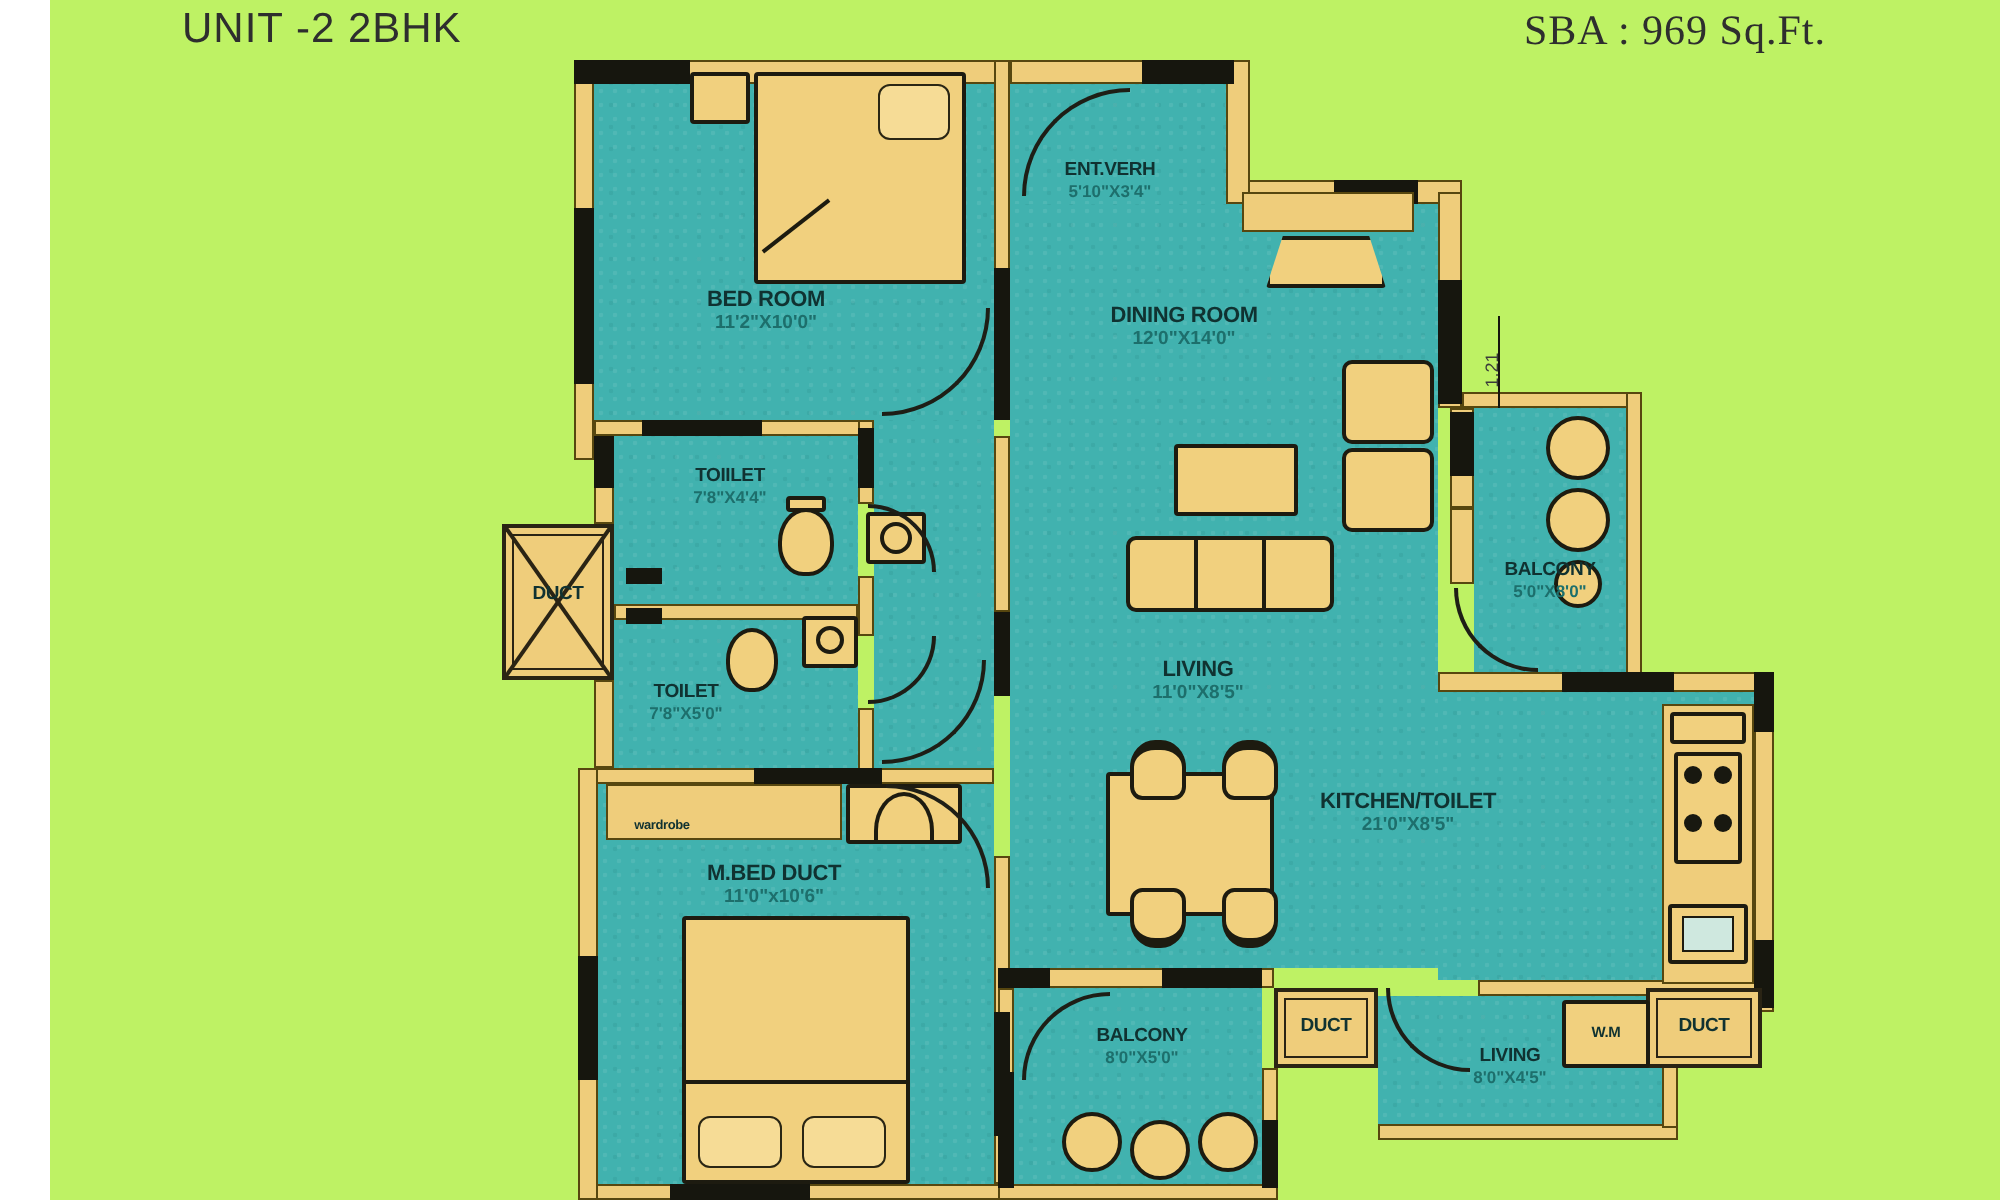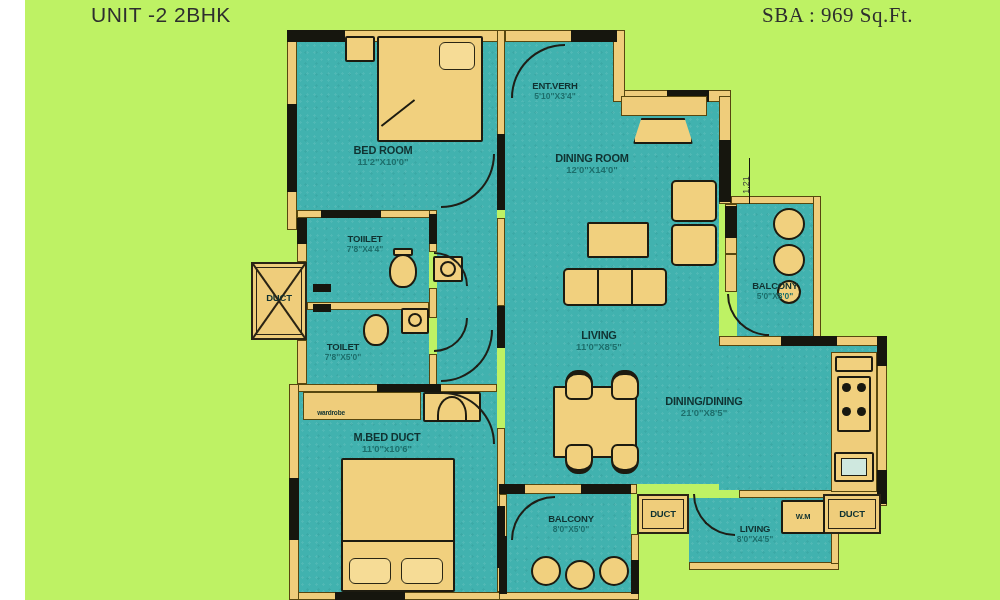--- a/index.html
+++ b/index.html
@@ -219,21 +219,21 @@
   </div>
   <div class="lbl sm" style="left:750px;top:291px;">
     <div class="nm">BALCONY</div>
     <div class="dm">5'0"X8'0"</div>
   </div>
   <div class="lbl" style="left:574px;top:341px;">
     <div class="nm">LIVING</div>
     <div class="dm">11'0"X8'5"</div>
   </div>
   <div class="lbl" style="left:679px;top:407px;">
-    <div class="nm">DINING/DINING</div>
+    <div class="nm">KITCHEN/TOILET</div>
     <div class="dm">21'0"X8'5"</div>
   </div>
   <div class="lbl" style="left:362px;top:443px;">
     <div class="nm">M.BED DUCT</div>
     <div class="dm">11'0"x10'6"</div>
   </div>
   <div class="lbl micro" style="left:306px;top:413px;">
     <div class="nm">wardrobe</div>
   </div>
   <div class="lbl sm" style="left:546px;top:524px;">

